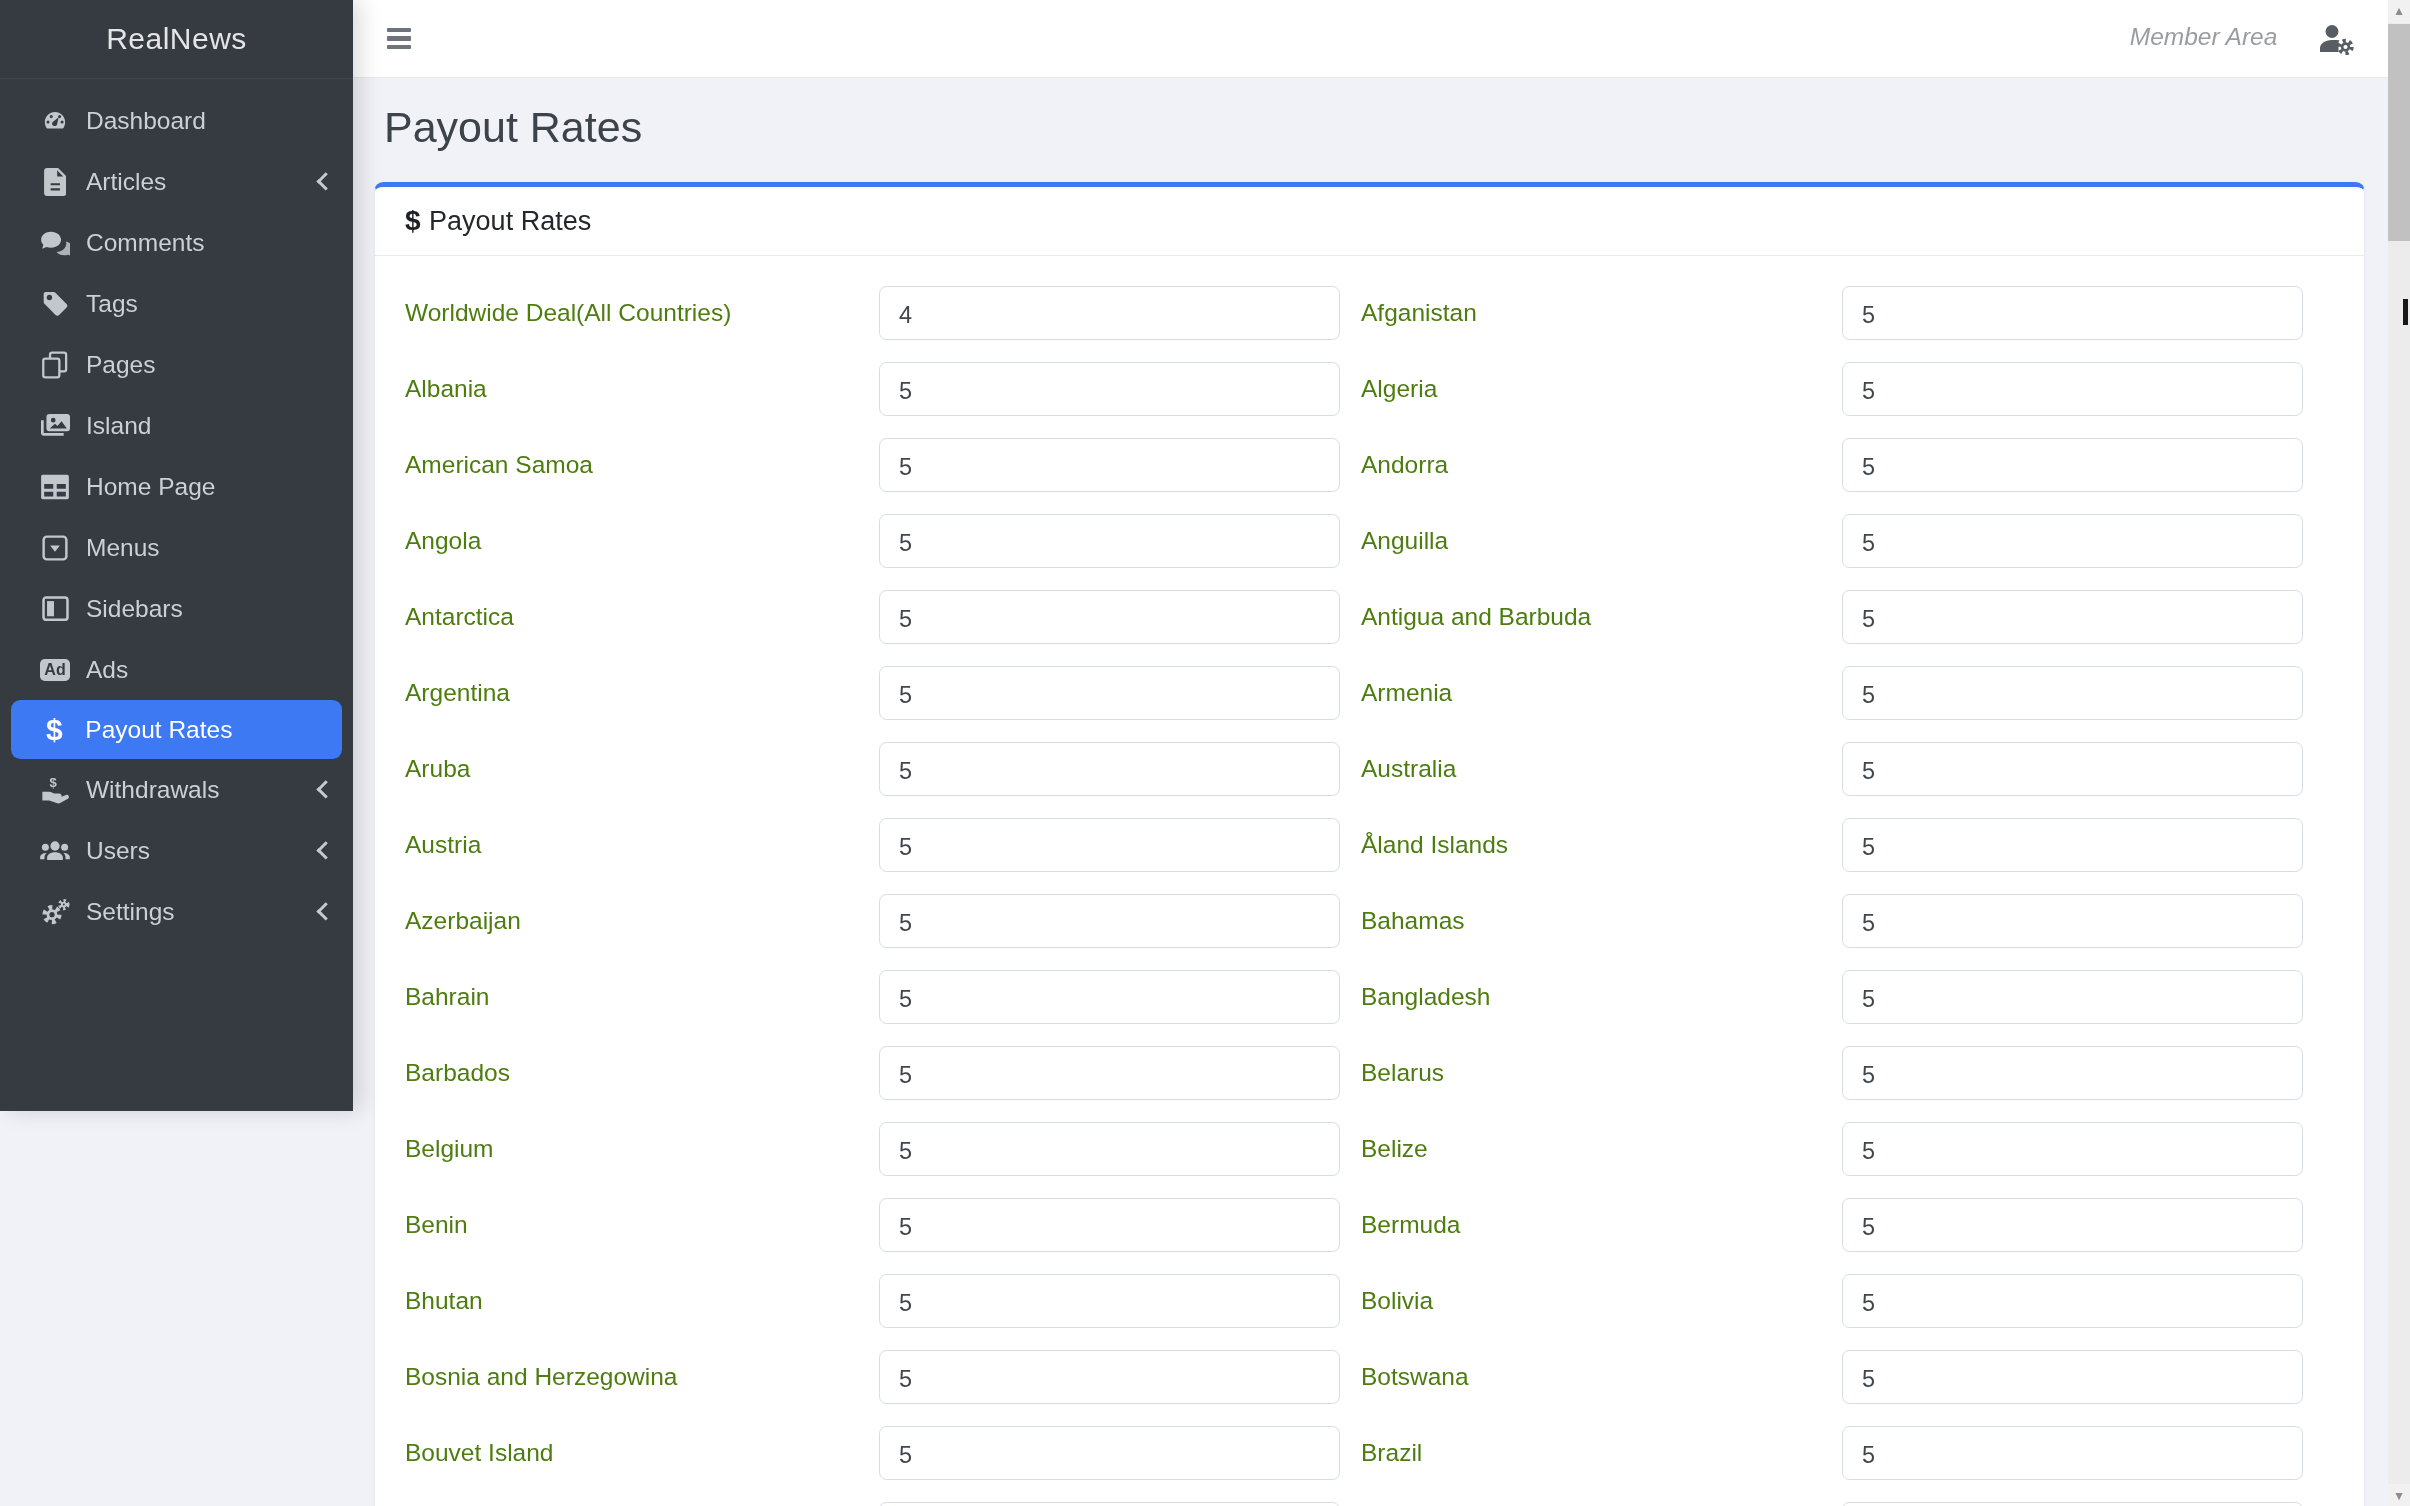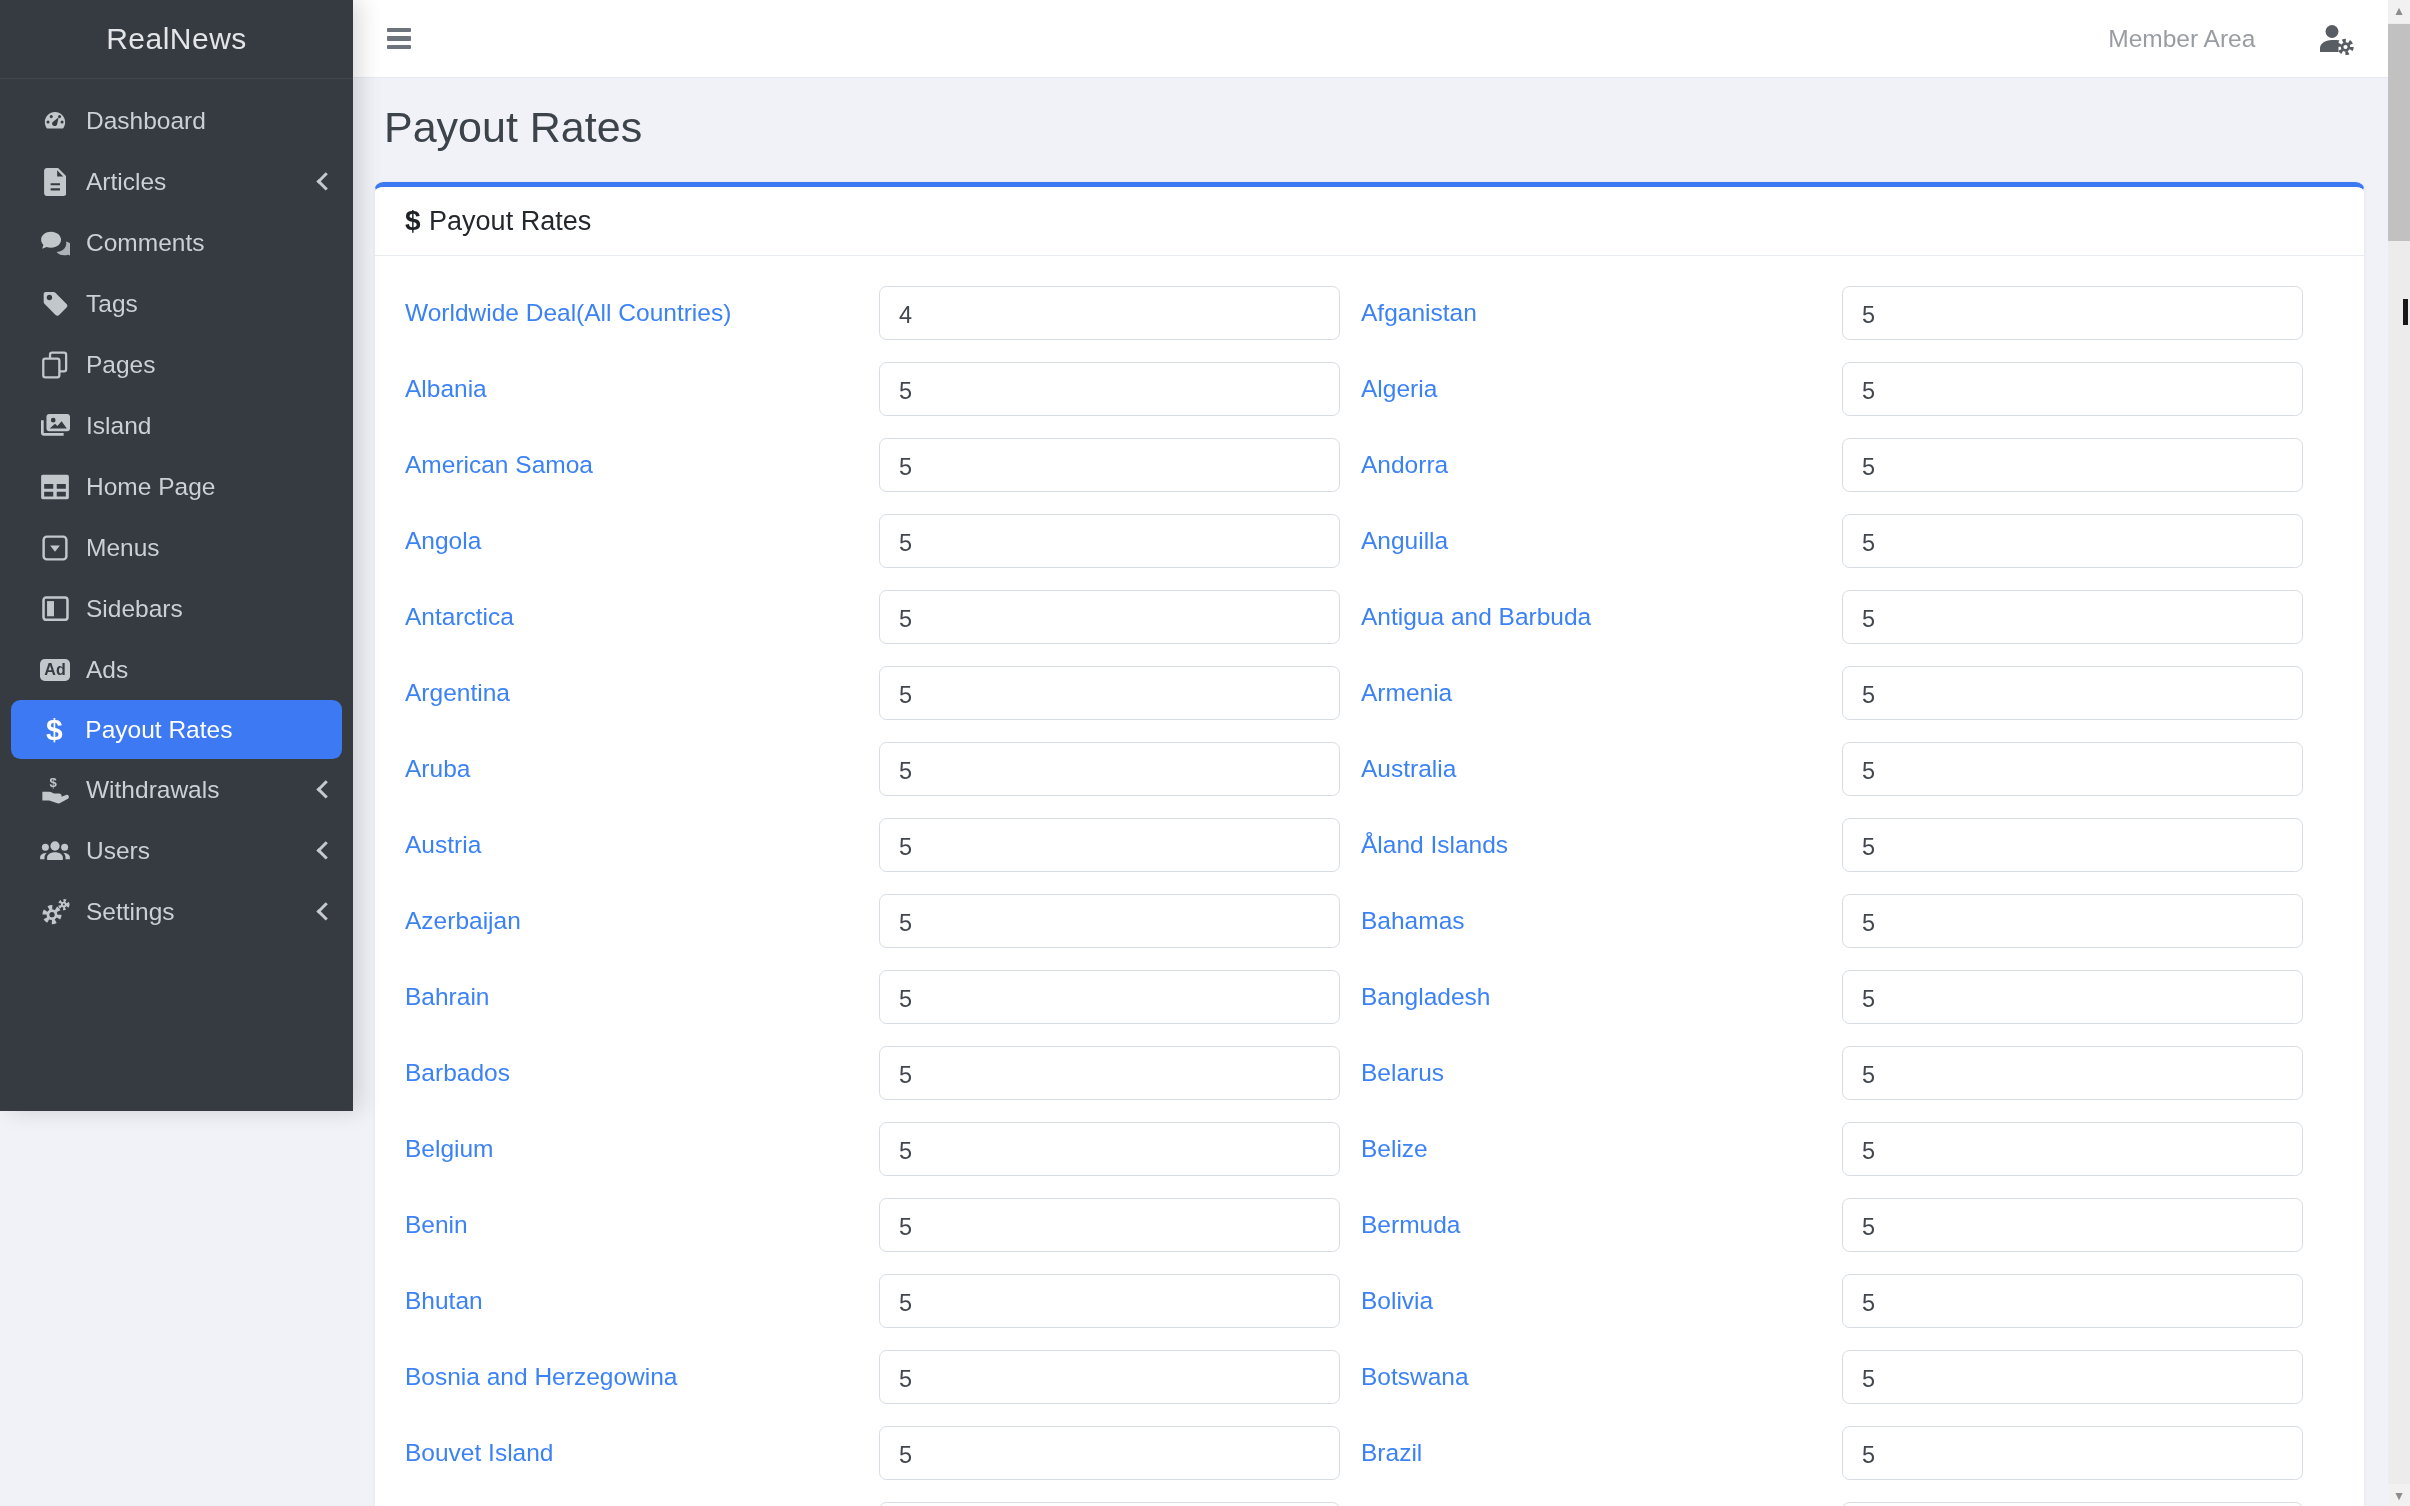--- a/index.html
+++ b/index.html
@@ -46,21 +46,21 @@
     font-size:16px;font-weight:700;padding:2.8px 4.7px;line-height:1;
   }
   
   .topbar{
     position:fixed;left:353px;top:0;right:21.7px;height:78px;background:#ffffff;
     border-bottom:0.9px solid #e6e9ed;display:flex;align-items:center;
     padding:0 34px;box-sizing:border-box;z-index:10;
   }
   .hamburger{width:23.5px;cursor:pointer;}
   .hamburger span{display:block;height:4.2px;background:#6e747b;margin:4.2px 0;border-radius:0.9px;}
-  .topbar-right{margin-left:auto;display:flex;align-items:center;gap:63px;}
+  .topbar-right{margin-left:auto;display:flex;gap:41px;font-style:italic;}
   .member-area{color:#999da2;font-size:24.5px;cursor:pointer;}
   .user-cog{color:#585d63;cursor:pointer;display:flex;}
   
   .content{
     position:fixed;left:353px;top:78px;right:21.7px;bottom:0;
     background:#f0f2f7;z-index:5;
   }
   .page-title{
     margin:24.5px 0 0 31px;font-size:43px;font-weight:400;color:#3d434b;
   }
@@ -71,21 +71,21 @@
     box-shadow:0 0.9px 2.8px rgba(30,40,60,.05);
   }
   .card-header{
     height:68px;display:flex;align-items:center;padding:0 30px;
     border-bottom:0.9px solid #e8ebef;font-size:27px;color:#24282d;
   }
   .card-header .dollar-icon{font-weight:700;font-size:28px;margin-right:8.5px;color:#1d2126;}
   .card-body{padding:19px 30px 0 30px;}
   .rates-grid{display:grid;grid-template-columns:935px 943px;column-gap:21px;}
   .rate-row{display:flex;align-items:center;height:76px;}
-  .rate-label{flex:none;font-size:24.5px;color:#3b82f6;white-space:nowrap;overflow:hidden;}
+  .rate-label{flex:none;font-size:24.5px;color:#4d7c0f;white-space:nowrap;overflow:hidden;}
   .col-left .rate-label{width:474px;}
   .col-right .rate-label{width:481px;}
   .rate-input{
     flex:none;width:461px;height:54px;box-sizing:border-box;
     border:0.9px solid #d7dce2;border-radius:7.5px;background:#fff;
     font-family:inherit;font-size:23.5px;color:#42474d;padding:5.6px 19px 0 19px;
     outline:none;
   }
   
   .scrollbar{

